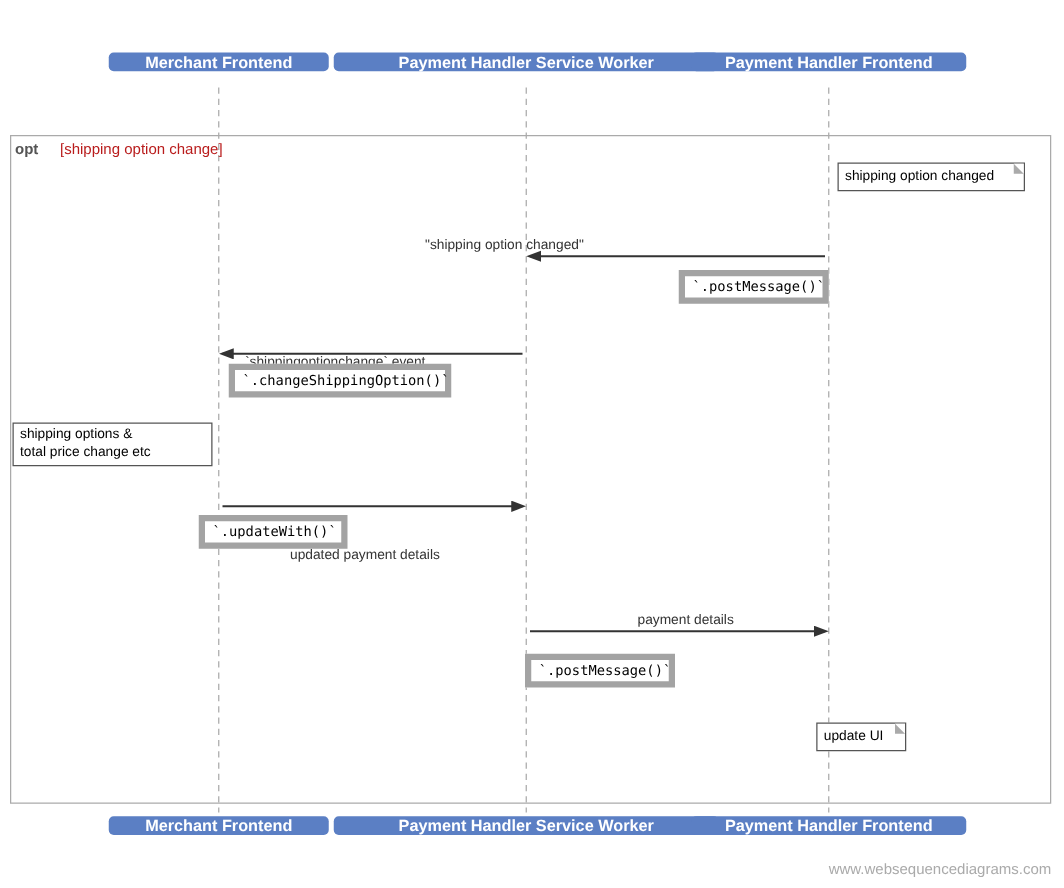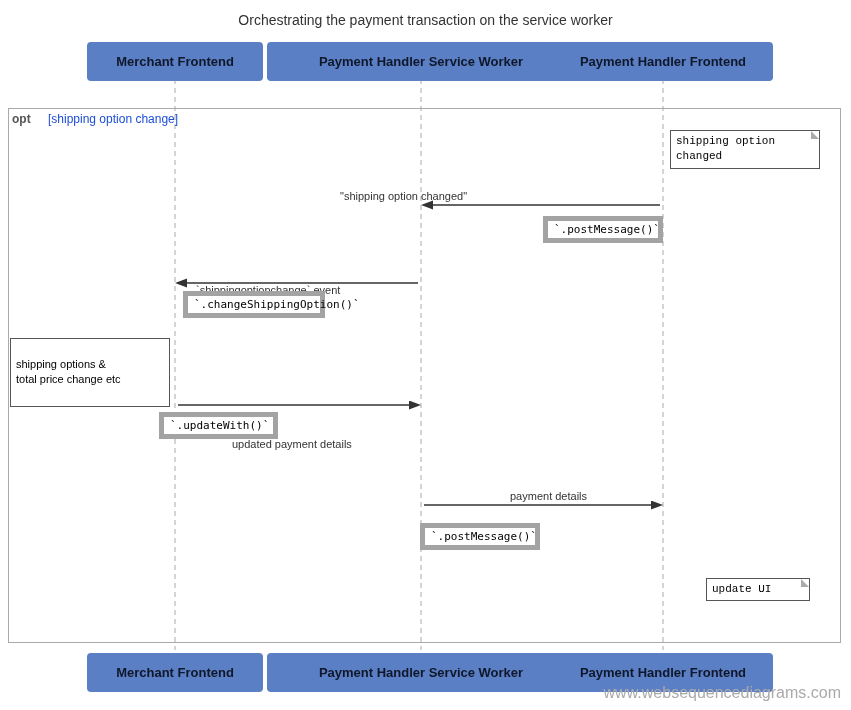--- a/index.html
+++ b/index.html
@@ -23,60 +23,59 @@
       text-align: center;
       font-size: 14px;
       color: #333;
       padding-top: 12px;
       padding-bottom: 8px;
     }
 
     .actor-box {
       position: absolute;
       background: #5b7fc4;
-      color: #0f172a;
+      color: #ffffff;
       font-weight: bold;
       font-size: 13px;
-      padding: 12px 12px;
+      padding: 0 12px;
       border-radius: 4px;
       text-align: center;
       white-space: nowrap;
     }
 
     .opt-box {
       position: absolute;
       border: 1px solid #aaa;
       font-size: 12px;
     }
 
     .note-box {
       position: absolute;
       border: 1px solid #555;
       background: #fff;
       font-size: 11px;
-      padding: 18px 5px;
+      padding: 1px 5px;
       line-height: 1.4;
     }
     .note-box-folded::after {
       content: '';
       position: absolute;
       top: 0;
       right: 0;
       border-width: 0 8px 8px 0;
       border-style: solid;
       border-color: #aaa #fff;
     }
     .note-box-folded {
       position: absolute;
       border: 1px solid #555;
       background: #fff;
       font-size: 11px;
       padding: 3px 8px 3px 5px;
       line-height: 1.4;
-      font-family: Liberation Mono, monospace;
     }
 
     .method-box {
       position: absolute;
       border: 5px solid #a3a3a3;
       background: #fff;
       font-size: 11px;
       padding: 2px 6px;
       font-family: monospace;
     }
@@ -93,30 +92,29 @@
       left: 0;
       width: 851px;
       height: 710px;
       pointer-events: none;
     }
 
     .watermark {
       position: absolute;
       bottom: 8px;
       right: 10px;
-      font-size: 16px;
+      font-size: 12px;
       color: #aaa;
     }
   </style>
 </head>
 <body>
 
 <div id="diagram">
 
-  <div class="title">Orchestrating the payment transaction on the service worker</div>
 
   <svg class="arrows">
 
     <line x1="175" y1="70" x2="175" y2="650" stroke="#aaa" stroke-dasharray="5,4" stroke-width="1"></line>
 
     <line x1="421" y1="70" x2="421" y2="650" stroke="#aaa" stroke-dasharray="5,4" stroke-width="1"></line>
 
     <line x1="663" y1="70" x2="663" y2="650" stroke="#aaa" stroke-dasharray="5,4" stroke-width="1"></line>
 
     <line x1="660" y1="205" x2="424" y2="205" stroke="#333" stroke-width="1.5" marker-end="url(#arrow)"></line>
@@ -130,56 +128,56 @@
     <defs>
       <marker id="arrow" markerWidth="8" markerHeight="8" refX="6" refY="3" orient="auto">
         <path d="M0,0 L0,6 L8,3 z" fill="#333"></path>
       </marker>
     </defs>
   </svg>
 
   <div class="opt-box" style="left:8px; top:108px; width:833px; height:535px; border:1px solid #aaa;">
   </div>
   <div style="position:absolute; left:12px; top:112px; font-size:12px; font-weight:bold; color:#555;">opt</div>
-  <div style="position:absolute; left:48px; top:112px; font-size:12px; color:#1d4ed8;">[shipping option change]</div>
+  <div style="position:absolute; left:48px; top:112px; font-size:12px; color:#b91c1c;">[shipping option change]</div>
 
   <div class="note-box-folded" style="left:670px; top:130px; width:150px;">
     <span>shipping option changed</span>
   </div>
 
   <div class="arrow-label" style="left:340px; top:190px;">"shipping option changed"</div>
 
   <div class="method-box" style="left:543px; top:216px; width:120px;">
     <span>`.postMessage()`</span>
   </div>
 
   <div class="arrow-label" style="left:196px; top:268px;margin-top:16px;">`shippingoptionchange` event</div>
 
-  <div class="method-box" style="left:183px; top:291px; width:142px;">
+  <div class="method-box" style="left:183px; top:291px; width:178px;">
     <span>`.changeShippingOption()`</span>
   </div>
 
   <div class="note-box" style="left:10px; top:338px; width:160px;">
     <span style="white-space:pre-line;">shipping options &amp;
 total price change etc</span>
   </div>
 
   <div class="arrow-label" style="left:232px; top:390px;margin-top:48px;">updated payment details</div>
 
   <div class="method-box" style="left:159px; top:412px; width:119px;">
     <span>`.updateWith()`</span>
   </div>
 
   <div class="arrow-label" style="left:490px; top:490px;padding-left:20px;">payment details</div>
 
   <div class="method-box" style="left:420px; top:523px; width:120px;">
     <span>`.postMessage()`</span>
   </div>
 
-  <div class="note-box-folded" style="left:706px; top:578px; width:104px;">
+  <div class="note-box-folded" style="left:653px; top:578px; width:72px;">
     <span>update UI</span>
   </div>
 
   <div class="actor-box" style="left:87px; top:42px; width:176px;">Merchant Frontend</div>
   <div class="actor-box" style="left:267px; top:42px; width:308px;">Payment Handler Service Worker</div>
   <div class="actor-box" style="left:553px; top:42px; width:220px;">Payment Handler Frontend</div>
 
   <div class="actor-box" style="left:87px; top:653px; width:176px;">Merchant Frontend</div>
   <div class="actor-box" style="left:267px; top:653px; width:308px;">Payment Handler Service Worker</div>
   <div class="actor-box" style="left:553px; top:653px; width:220px;">Payment Handler Frontend</div>

